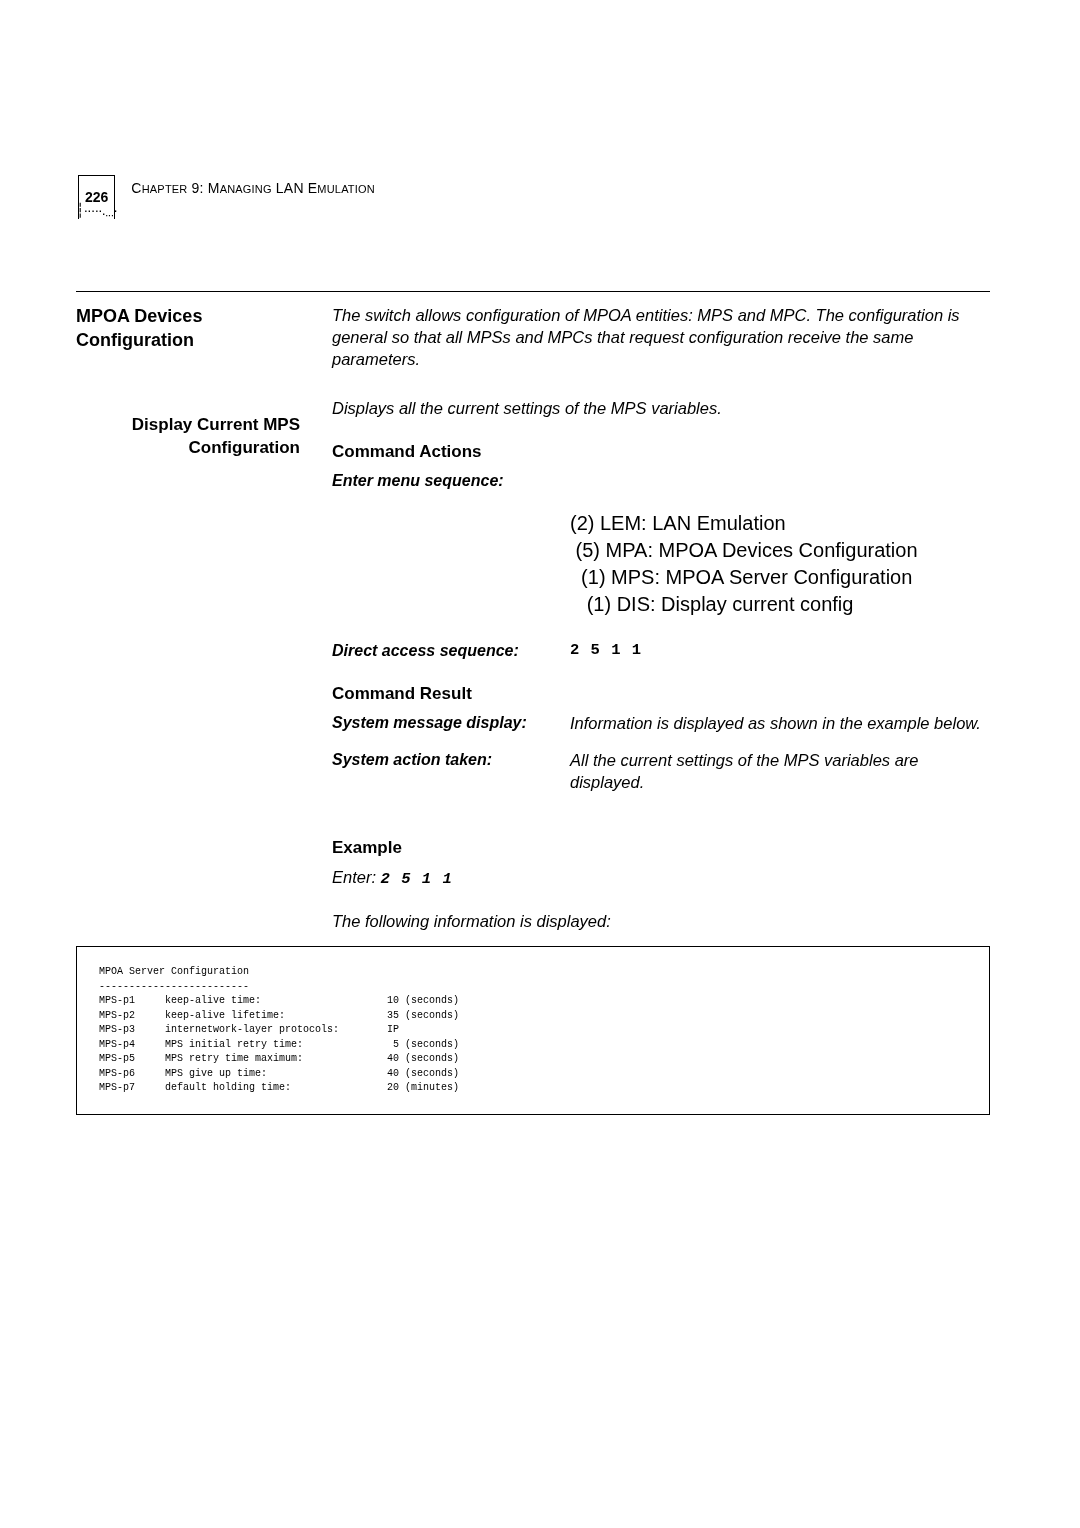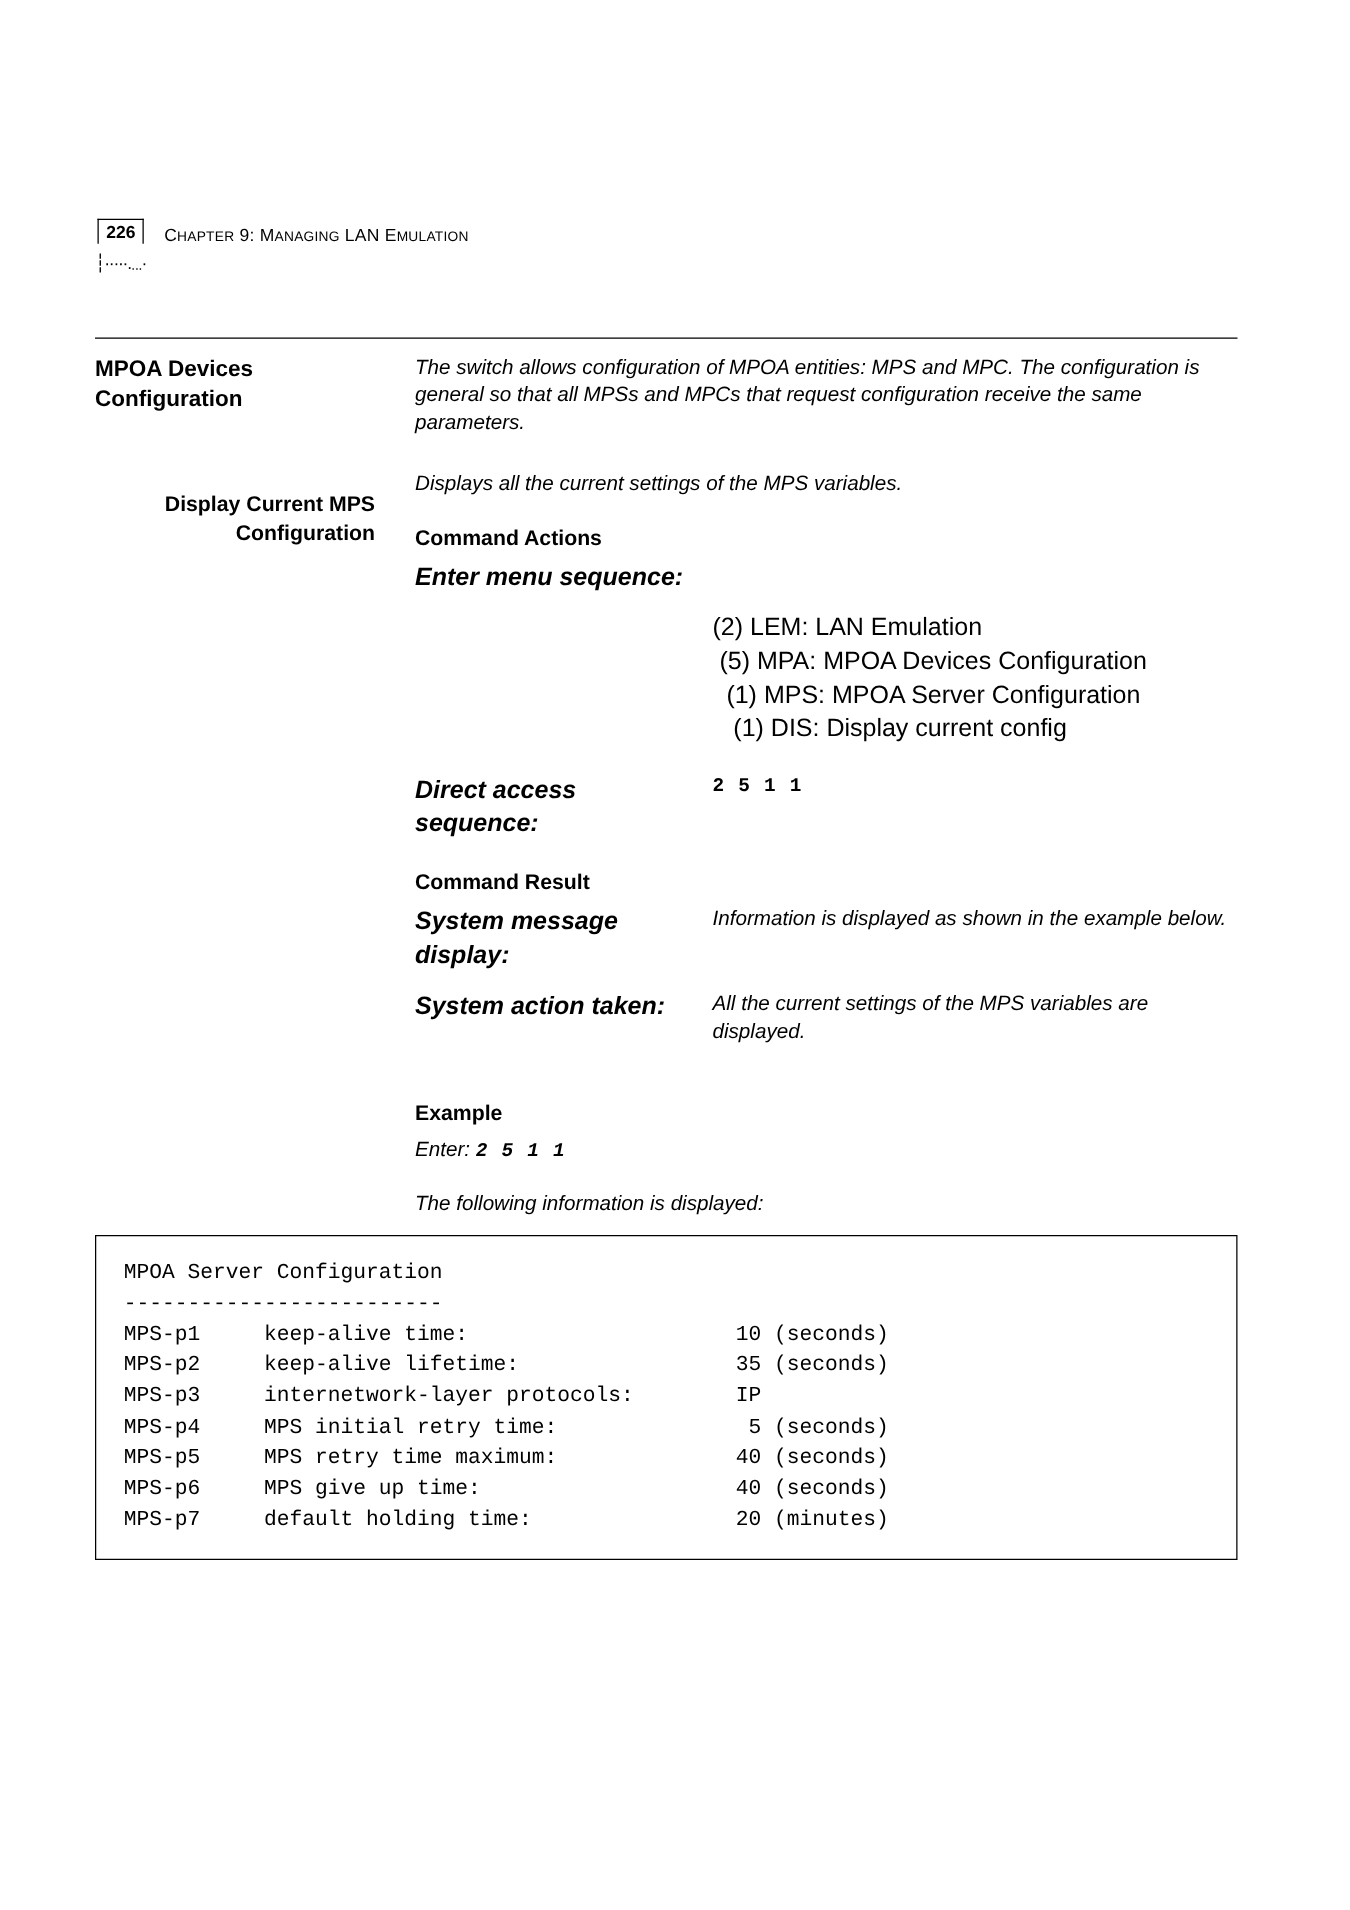--- a/index.html
+++ b/index.html
@@ -14,21 +14,21 @@
     line-height: 1.35;
   }
   .header-line {
     display: flex;
     align-items: flex-start;
     margin-bottom: 72px;
   }
   .page-number-box {
     border: 1px solid #000;
     border-bottom: none;
-    padding: 0 6px;
+    padding: 12px 6px;
     font-weight: bold;
     font-size: 14px;
     margin-left: 2px;
   }
   .chapter-title {
     font-size: 14px;
     letter-spacing: 0.2px;
     margin-left: 16px;
     padding-top: 4px;
   }
@@ -63,32 +63,32 @@
   }
   .body-text { font-size: 16.5px; font-style: italic; }
   .subheading { font-weight: bold; font-size: 17px; margin-top: 22px; margin-bottom: 6px; }
   .kv-row {
     display: grid;
     grid-template-columns: 228px 1fr;
     column-gap: 10px;
     margin-bottom: 14px;
     align-items: start;
   }
-  .kv-label { font-style: italic; font-weight: bold; font-size: 20px; }
+  .kv-label { font-style: italic; font-weight: bold; font-size: 16px; }
   .mono { font-family: Liberation Sans, sans-serif; font-size: 20px; white-space: pre; line-height: 1.35; margin-top: 40px; }
   .mono-bold { font-family: "Courier New", Courier, monospace; font-weight: bold; font-size: 15.5px; letter-spacing: 1px; }
   .right-col { grid-column: 2; }
   .spacer-sm { height: 8px; }
   .spacer-md { height: 20px; }
   .example-box {
     border: 1px solid #000;
     margin: 14px 0 0 0;
     padding: 18px 22px;
     font-family: "Courier New", Courier, monospace;
-    font-size: 17px;
+    font-size: 10px;
     line-height: 1.45;
     white-space: pre;
   }
 </style>
 </head>
 <body>
 
 <div class="header-line">
   <div class="page-number-box">226</div>
   <div class="chapter-title">

